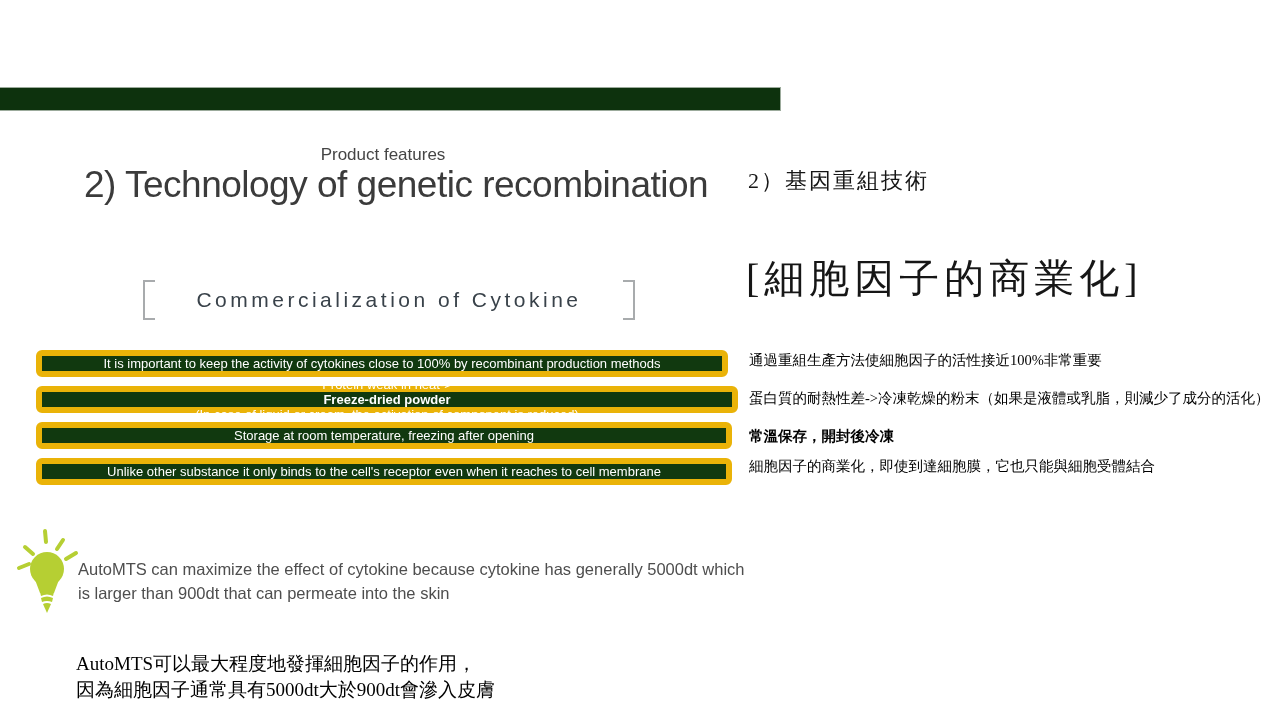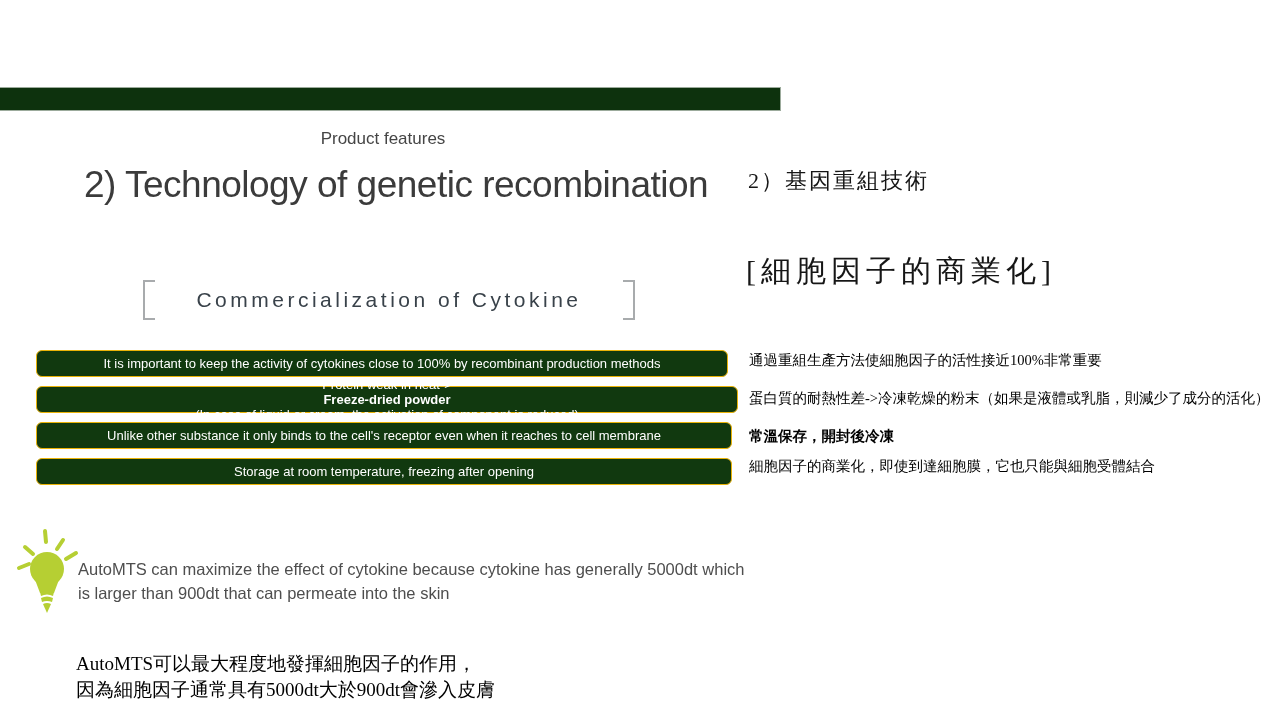--- a/index.html
+++ b/index.html
@@ -5,43 +5,43 @@
   * { margin:0; padding:0; box-sizing:border-box; }
   html,body { width:1280px; height:720px; background:#ffffff; overflow:hidden;
               font-family:"Liberation Sans","DejaVu Sans",sans-serif; }
   .abs { position:absolute; }
 
   
   .top-rule { left:0; top:87px; width:781px; height:24px;
               background:#0d320d; border:1px solid #9cab9c; border-left:none; }
 
   
-  .eyebrow { left:30px; top:129px; width:706px; text-align:center;
+  .eyebrow { left:30px; top:145px; width:706px; text-align:center;
              font-size:17px; color:#454545; }
   .title-en { left:52px; top:164px; width:690px; font-size:37px; font-weight:400;
               letter-spacing:-0.5px; color:#3b3b3b; white-space:nowrap;margin-left:32px; }
   .cjk { font-family:"Liberation Serif","DejaVu Serif",serif; }
   .title-zh { left:748px; top:166px; font-size:22px; letter-spacing:2px;
               color:#161616; white-space:nowrap; }
-  .subtitle-zh { left:746px; top:251px; font-size:30px; letter-spacing:5px;
+  .subtitle-zh { left:746px; top:251px; font-size:40px; letter-spacing:5px;
                  color:#161616; white-space:nowrap; }
 
   
   .commercial { left:143px; top:278px; width:492px; height:44px;
                 display:flex; align-items:center; }
   .bracket { width:12px; height:40px; border:2px solid #a8abad; flex:0 0 auto; }
   .bracket.left  { border-right:none; }
   .bracket.right { border-left:none; }
   .commercial-title { flex:1; text-align:center; font-size:21px;
                       letter-spacing:3.5px; color:#39424a; }
 
   
   .bars { left:36px; top:350px; width:710px; }
   .bar { height:27px; margin-bottom:9px; background:#11390f;
-         border:1px solid #eab308; border-radius:6px;
+         border:6px solid #eab308; border-radius:6px;
          display:flex; align-items:center; justify-content:center;
          color:#ffffff; font-size:13px; white-space:nowrap; padding:0 6px; }
   .bar.b1 { width:692px; }
   .bar.b2 { width:702px;flex-direction:column; }
   .bar.b3 { width:696px; }
   .bar.b4 { width:696px; }
   .bar b { font-weight:700; }
 
   
   .annot { left:749px; font-size:14.5px; line-height:18px; color:#000;
@@ -76,25 +76,25 @@
 
 <div class="abs bars">
   <div class="bar b1">
     <span>It is important to keep the activity of cytokines close to 100% by recombinant production methods</span>
   </div>
   <div class="bar b2">
     <span>Protein weak in heat-&gt; </span>
       <b>Freeze-dried powder</b>
       <span> (In case of liquid or cream, the activation of component is reduced)</span>
   </div>
+  <div class="bar b3">
+    <span>Storage at room temperature, freezing after opening</span>
+  </div>
   <div class="bar b4">
     <span>Unlike other substance it only binds to the cell's receptor even when it reaches to cell membrane</span>
-  </div>
-  <div class="bar b3">
-    <span>Storage at room temperature, freezing after opening</span>
   </div>
 </div>
 
 <div class="abs annot a1 cjk">通過重組生產方法使細胞因子的活性接近100%非常重要</div>
 <div class="abs annot a2 cjk">蛋白質的耐熱性差-&gt;冷凍乾燥的粉末（如果是液體或乳脂，則減少了成分的活化）</div>
 <div class="abs annot a3 cjk">常溫保存，開封後冷凍</div>
 <div class="abs annot a4 cjk">細胞因子的商業化，即使到達細胞膜，它也只能與細胞受體結合</div>
 
 <svg class="abs bulb" viewBox="0 0 68 94" xmlns="http://www.w3.org/2000/svg">
   <g stroke="#b6cf33" stroke-width="4" stroke-linecap="round">

